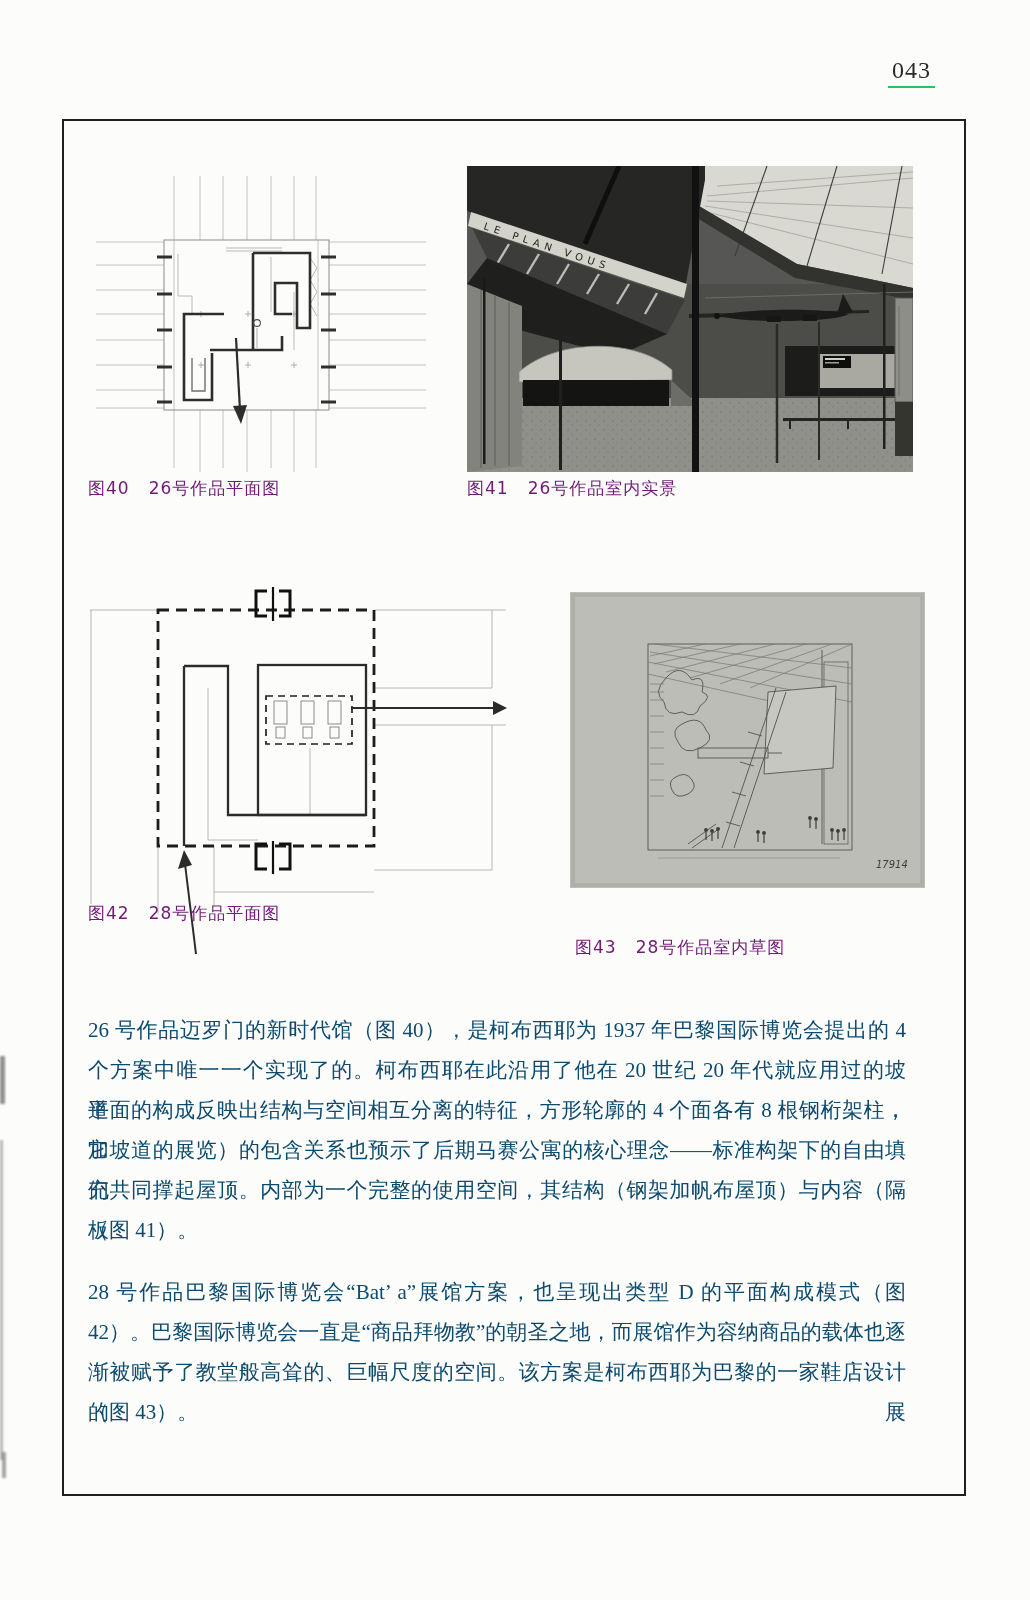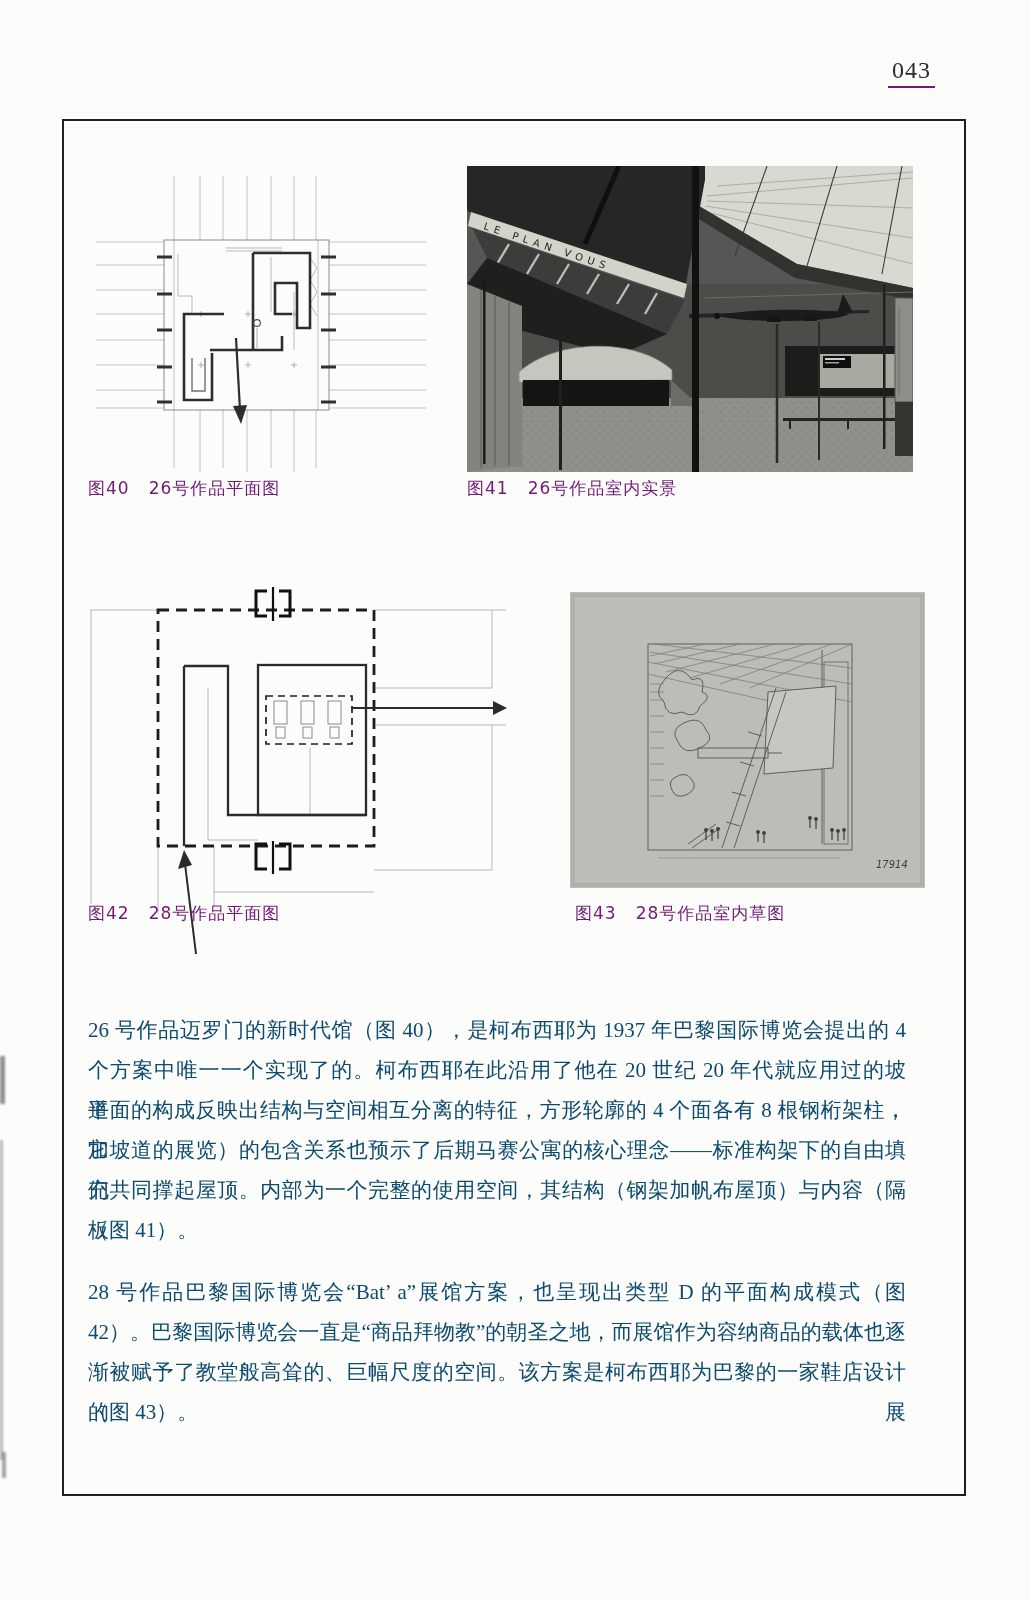--- a/index.html
+++ b/index.html
@@ -2,21 +2,21 @@
 <html><head>
 <meta charset="utf-8">
 <style>
   html,body{margin:0;padding:0;background:#e9e9e7;}
   .page{position:relative;width:1030px;height:1600px;background:#fcfcfb;overflow:hidden;
         font-family:"Liberation Sans",sans-serif;}
   .frame{position:absolute;left:62px;top:119px;width:904px;height:1377px;
          border:2px solid #1f1f1f;box-sizing:border-box;background:transparent;}
   .pagenum{position:absolute;left:888px;top:56px;
            font-family:"Liberation Serif","DejaVu Serif",serif;font-size:24px;line-height:1.2;
-           color:#2a2a2a;border-bottom:2px solid #701a75;padding:0 4px 1px;letter-spacing:1px;}
+           color:#2a2a2a;border-bottom:2px solid #22c55e;padding:0 4px 1px;letter-spacing:1px;}
   .fig{position:absolute;}
   .caption{position:absolute;font-family:"DejaVu Sans","Liberation Sans",sans-serif;
            font-size:17px;color:#701a75;letter-spacing:1px;white-space:nowrap;z-index:5;}
   .cap-label{margin-right:19px;}
   .para{position:absolute;left:88px;width:818px;
         font-family:"Liberation Serif","DejaVu Serif",serif;
         font-size:21px;line-height:40px;color:#0c4a6e;}
   .tline{text-align:justify;text-align-last:justify;height:40px;}
   .tline.last{text-align-last:left;}
   .edge-mark{position:absolute;background:#3a3a3a;filter:blur(1px);}
@@ -333,21 +333,21 @@
         <circle cx="262" cy="238" r="1.3" fill="#3f3f3a"></circle>
       <circle cx="268" cy="239" r="1.3" fill="#3f3f3a"></circle>
         <circle cx="274" cy="238" r="1.3" fill="#3f3f3a"></circle>
     </g>
     <text x="306" y="276" font-size="10" font-style="italic" fill="#3e3e38" font-family="DejaVu Sans, sans-serif">17914</text>
   </svg>
 
   <div class="caption" style="left:88px;top:902px;">
     <span class="cap-label">图42</span><span class="cap-text">28号作品平面图</span>
   </div>
-  <div class="caption" style="left:575px;top:902px;text-align:center;">
+  <div class="caption" style="left:575px;top:936px;text-align:center;">
     <span class="cap-label">图43</span><span class="cap-text">28号作品室内草图</span>
   </div>
 
   <div class="para" style="top:1010px;">
     <div class="tline">26 号作品迈罗门的新时代馆（图 40），是柯布西耶为 1937 年巴黎国际博览会提出的 4</div>
     <div class="tline">个方案中唯一一个实现了的。柯布西耶在此沿用了他在 20 世纪 20 年代就应用过的坡道，</div>
     <div class="tline">平面的构成反映出结构与空间相互分离的特征，方形轮廓的 4 个面各有 8 根钢桁架柱，它</div>
     <div class="tline">加坡道的展览）的包含关系也预示了后期马赛公寓的核心理念——标准构架下的自由填充</div>
     <div class="tline">们共同撑起屋顶。内部为一个完整的使用空间，其结构（钢架加帆布屋顶）与内容（隔板</div>
     <div class="tline last">（图 41）。</div>

